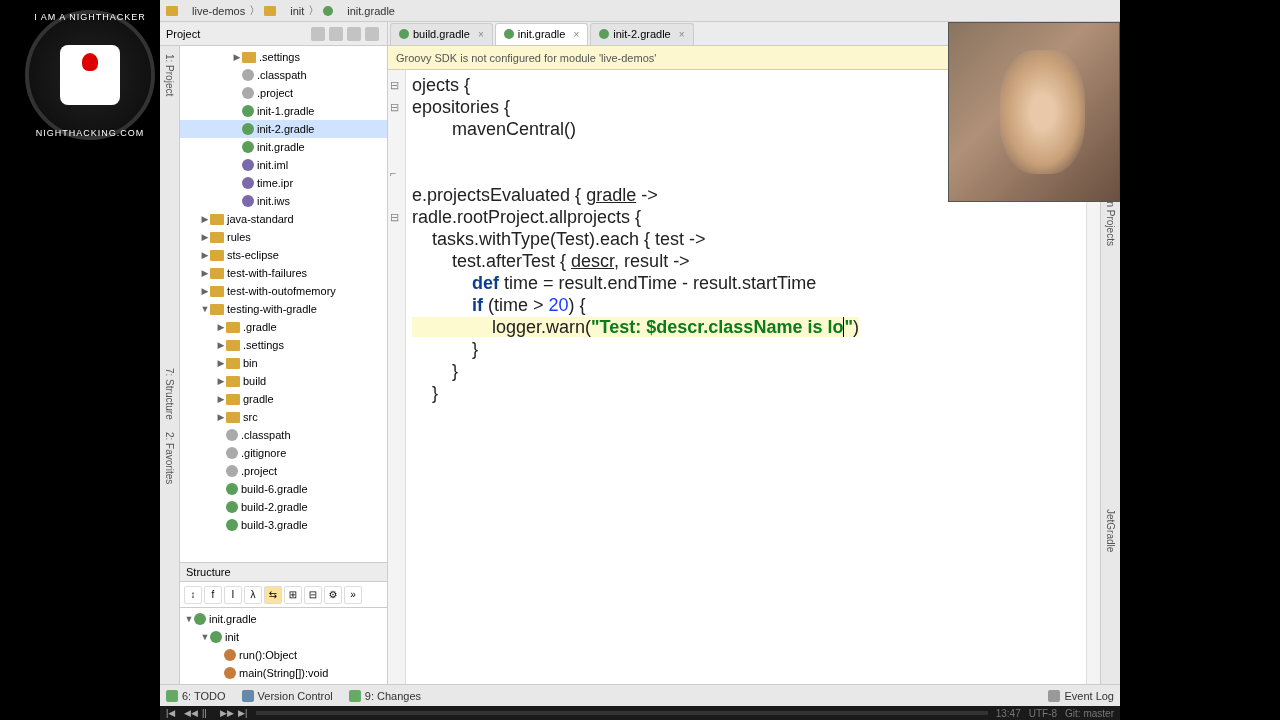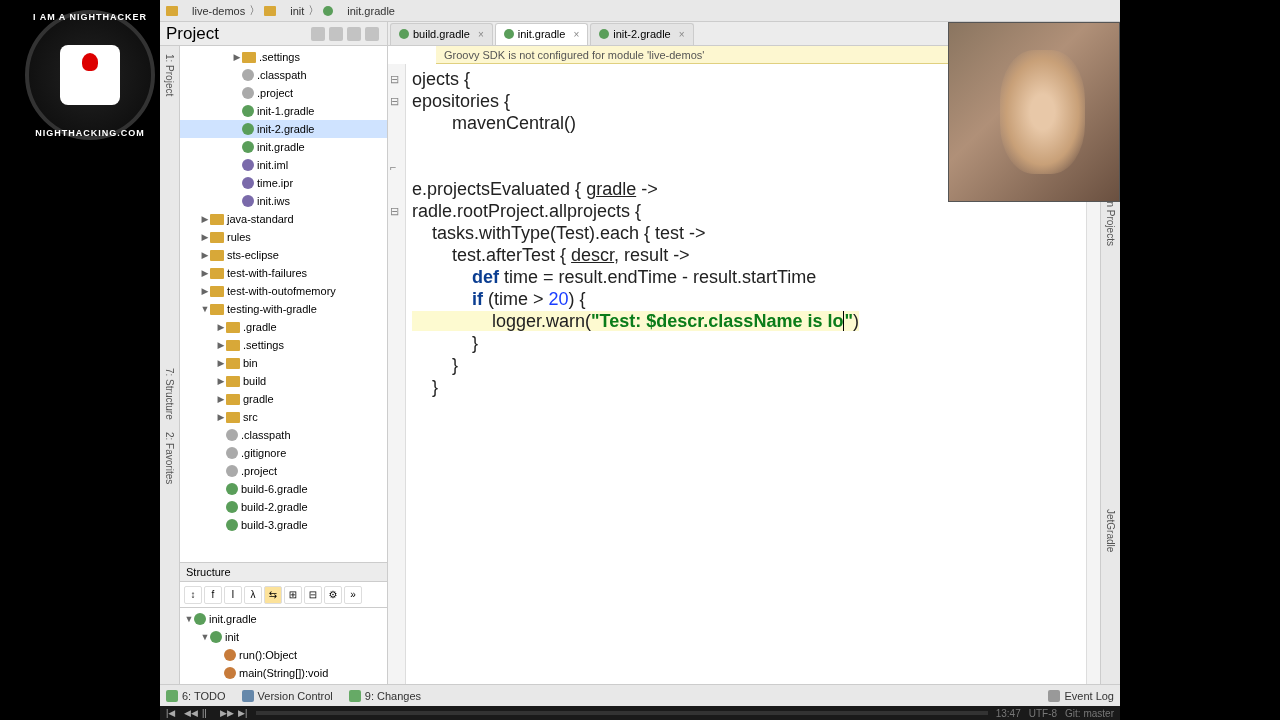--- a/index.html
+++ b/index.html
@@ -1,32 +1,32 @@
 <!DOCTYPE html>
 <html><head>
 <meta charset="utf-8">
 <style>
 * { margin:0; padding:0; box-sizing:border-box; font-family:"Lucida Grande","Segoe UI",Arial,sans-serif; }
 body { width:1280px; height:720px; background:#000; overflow:hidden; position:relative; }
 .stage { position:absolute; left:160px; top:0; width:960px; height:720px; background:#f0f0f0; }
 .logo { position:absolute; left:25px; top:10px; width:130px; height:130px; border-radius:50%; background:radial-gradient(circle,#222 0%,#111 70%,#000 100%); border:4px solid #333; display:flex; align-items:center; justify-content:center; }
 .logo-inner { width:60px; height:60px; background:#fff; border-radius:8px; position:relative; }
 .logo-inner::after{content:"";position:absolute;top:8px;left:22px;width:16px;height:18px;background:#d00;border-radius:50% 50% 40% 40%;}
-.logo-text { position:absolute; color:#fff; font-size:9px; font-weight:bold; letter-spacing:1px; }
+.logo-text { position:absolute; color:#fff; font-size:9px; font-weight:normal; letter-spacing:1px; }
 .lt-top{top:-2px;}
 .lt-bot{bottom:-2px;}
 
 .breadcrumb { height:22px; background:#e8e8e8; border-bottom:1px solid #ccc; display:flex; align-items:center; padding:0 6px; font-size:11px; gap:4px;}
 .breadcrumb span{display:flex;align-items:center;gap:14px;color:#333;}
 .bc-sep{color:#999;}
 .folder-ic{width:12px;height:10px;background:#d8a838;border-radius:1px;display:inline-block;}
 .gradle-ic{width:10px;height:10px;border-radius:50%;background:#5a9e5a;display:inline-block;}
 
 .toolbar-row { height:24px; background:#ececec; border-bottom:1px solid #ccc; display:flex; align-items:center; }
-.proj-hdr{width:228px;display:flex;align-items:center;padding:0 6px;font-size:17px;border-right:1px solid #ccc;height:100%;}
+.proj-hdr{width:228px;display:flex;align-items:center;padding:0 6px;font-size:11px;border-right:1px solid #ccc;height:100%;}
 .proj-hdr .sp{flex:1;}
 .proj-hdr .tb-ic{width:14px;height:14px;margin:0 2px;background:#888;opacity:.4;border-radius:2px;}
 
 .main { display:flex; height:calc(100% - 22px - 24px - 22px - 14px); }
 .sidestrip-l{width:20px;background:#e8e8e8;border-right:1px solid #ccc;display:flex;flex-direction:column;align-items:center;padding-top:4px;gap:4px;}
 .sidestrip-r{width:20px;background:#e8e8e8;border-left:1px solid #ccc;display:flex;flex-direction:column;align-items:center;justify-content:space-around;}
 .vtab{writing-mode:vertical-rl;font-size:10px;color:#555;padding:4px 0;cursor:pointer;}
 
 .left-panel{width:208px;display:flex;flex-direction:column;border-right:1px solid #ccc;background:#fff;}
 .tree{flex:1;overflow:hidden;font-size:11px;padding:2px 0;}
@@ -48,21 +48,21 @@
 .ic-m{width:12px;height:12px;border-radius:50%;background:#c77b3a;display:inline-block;margin-right:3px;}
 .ic-f{width:12px;height:12px;border-radius:50%;background:#5a9e5a;display:inline-block;margin-right:3px;}
 
 .editor-area{flex:1;display:flex;flex-direction:column;background:#fff;}
 .tabs{height:24px;margin-top:-24px;display:flex;align-items:flex-end;background:#ececec;border-bottom:1px solid #ccc;padding-left:2px;}
 .tab{height:22px;padding:0 8px;border:1px solid #ccc;border-bottom:none;background:#e4e4e4;border-radius:3px 3px 0 0;margin-right:2px;display:flex;align-items:center;font-size:11px;gap:4px;cursor:pointer;}
 .tab.act{background:#fff;}
 .tab .x{color:#888;font-size:10px;margin-left:4px;}
 .tab .gic{width:10px;height:10px;border-radius:50%;background:#5a9e5a;}
 
-.banner{height:18px;background:#fdf7d0;border-bottom:1px solid #e0d080;display:flex;align-items:center;padding:0 8px;font-size:11px;color:#555;margin-left:48px;}
+.banner{height:24px;background:#fdf7d0;border-bottom:1px solid #e0d080;display:flex;align-items:center;padding:0 8px;font-size:11px;color:#555;}
 .banner .sp{flex:1;}
 .banner a{color:#2a5db0;}
 
 .code{flex:1;display:flex;font-family:Menlo,Consolas,monospace;font-size:18px;line-height:22px;color:#222;position:relative;overflow:hidden;}
 .gutter{width:18px;background:#f4f4f4;border-right:1px solid #ddd;}
 .gfold{position:absolute;left:2px;font-size:11px;color:#888;}
 .codebody{flex:1;padding:4px 0 4px 6px;white-space:pre;}
 .kw{color:#0a3d91;font-weight:bold;}
 .num{color:#1a3dff;}
 .str{color:#0a7c1a;font-weight:bold;}

